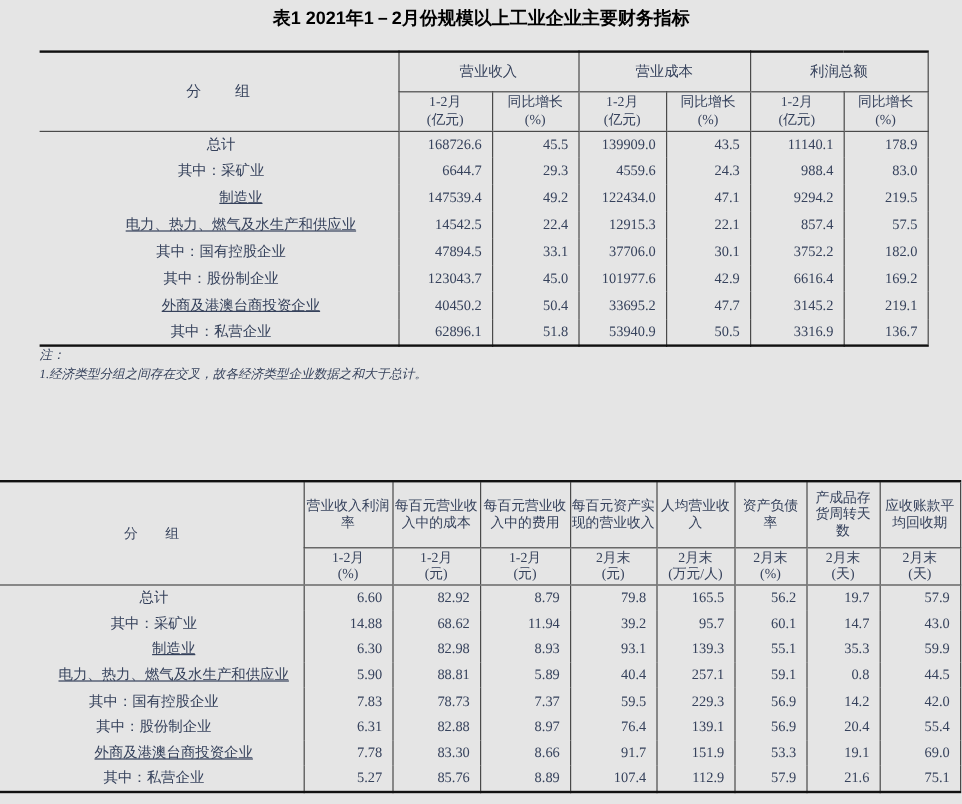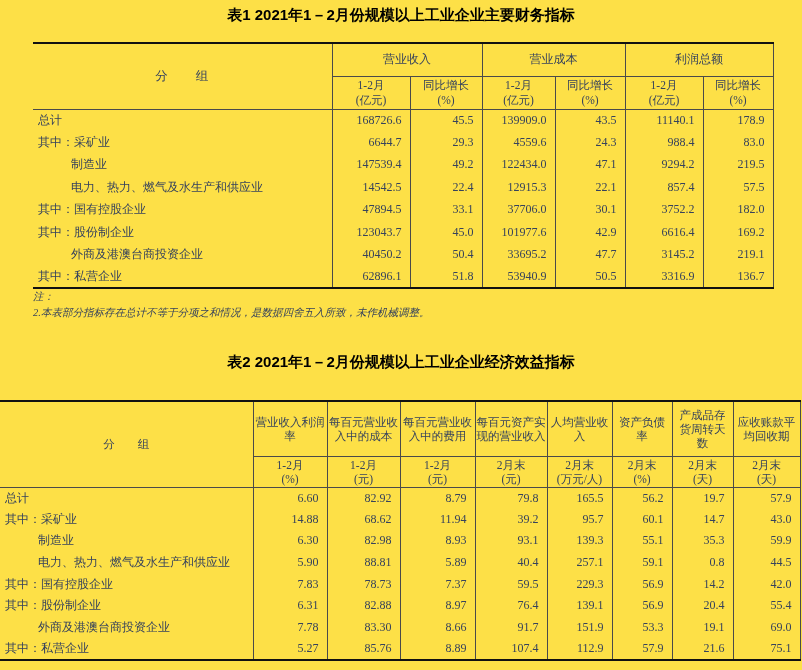--- a/index.html
+++ b/index.html
@@ -1,21 +1,21 @@
 <!DOCTYPE html>
 <html><head>
 <meta charset="utf-8">
 <style>
   :root{
     --ink:#36425c;          
     --line:#4a4a4a;         
     --heavy:#111111;        
   }
   html,body{margin:0;padding:0;background:#ffffff;}
-  .page{position:relative;width:802px;height:670px;background:#fde047;overflow:hidden;
+  .page{position:relative;width:802px;height:670px;background:#e5e5e5;overflow:hidden;
         font-family:"Liberation Serif","DejaVu Serif",serif;color:var(--ink);}
   .tbl-title{position:absolute;left:0;width:802px;text-align:center;
         font-family:"Liberation Sans","DejaVu Sans",sans-serif;
         font-weight:700;font-size:15px;color:#000;}
   #title1{top:6px;}
   #title2{top:353px;}
   table{border-collapse:collapse;table-layout:fixed;position:absolute;
         border-top:2px solid var(--heavy);border-bottom:2px solid var(--heavy);}
   #t1{left:33px;top:42px;width:740px;}
   #t2{left:0px;top:400px;width:800px;}
@@ -25,22 +25,22 @@
   th:last-child,td:last-child{border-right:1px solid var(--line);}
   
   thead th{border-bottom:1px solid var(--line);margin-top:12px;}
   
   th.grp{text-align:center;font-size:12.5px;letter-spacing:1px;}
   #t2 th.grp{font-size:11.5px;letter-spacing:0;}
   th.colh{text-align:center;font-size:12px;line-height:15px;white-space:pre-line;padding:1px 0;}
   #t2 th.colh{font-size:11.5px;line-height:14px;}
   th.sub{font-size:11.5px;line-height:15px;}
   
-  td.rowlbl{text-align:left;padding-left:5px;font-size:12px;white-space:nowrap;}
-  td.rowlbl.ind{padding-left:38px;}
+  td.rowlbl{text-align:center;padding-left:5px;font-size:12px;white-space:nowrap;}
+  td.rowlbl.ind{padding-left:38px;text-decoration:underline;}
   td.num{text-align:right;padding-right:8px;font-size:12px;}
   #t1 thead tr.gh-row{height:33px;}
   #t1 thead tr.sub-row{height:33px;}
   #t1 tbody tr{height:22.4px;}
   #t2 thead tr.gh-row{height:55px;}
   #t2 thead tr.sub-row{height:30px;}
   #t2 tbody tr{height:21.6px;}
   
   .notes{position:absolute;left:33px;top:289px;width:740px;
          font-size:10.5px;line-height:15.5px;font-style:italic;color:var(--ink);}
@@ -156,24 +156,23 @@
           <td class="num">53940.9</td>
           <td class="num">50.5</td>
           <td class="num">3316.9</td>
           <td class="num">136.7</td>
         </tr>
       </tbody>
   </table>
 
   <div class="notes">
     <div>注：</div>
-    <div>2.本表部分指标存在总计不等于分项之和情况，是数据四舍五入所致，未作机械调整。</div>
+    <div>1.经济类型分组之间存在交叉，故各经济类型企业数据之和大于总计。</div>
   </div>
 
-  <div class="tbl-title" id="title2">表2  2021年1－2月份规模以上工业企业经济效益指标</div>
 
   <table id="t2">
     <colgroup>
       <col style="width:253px">
         <col style="width:74px">
         <col style="width:73px">
         <col style="width:75px">
       <col style="width:72px">
         <col style="width:65px">
         <col style="width:60px">

